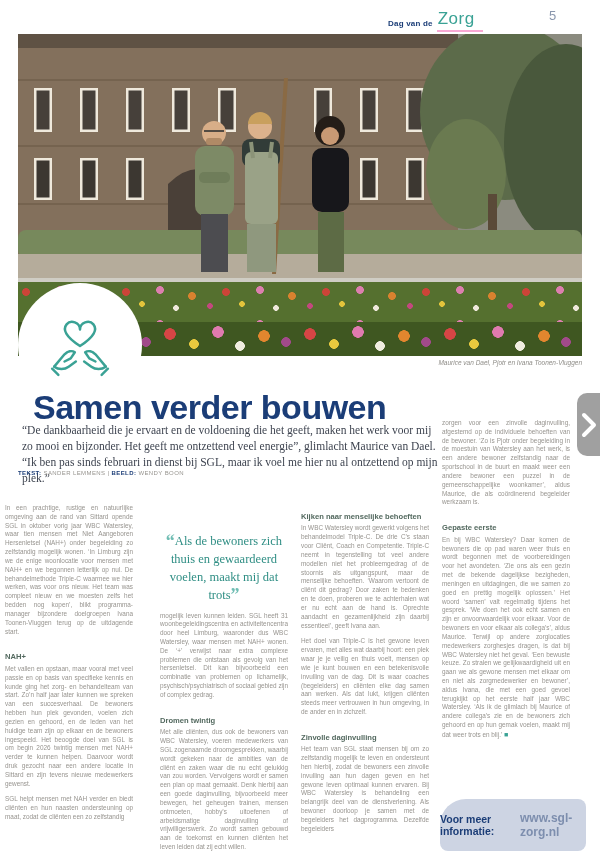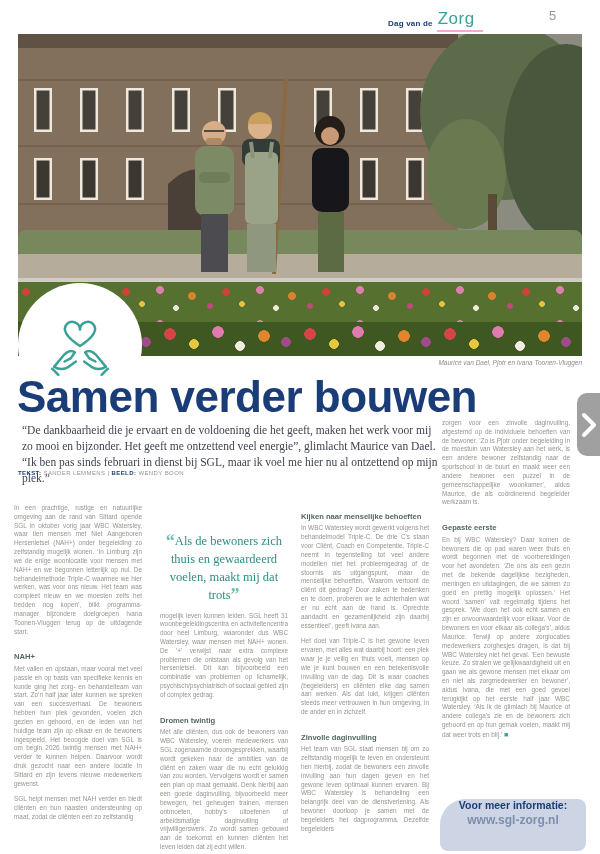--- a/index.html
+++ b/index.html
@@ -34,46 +34,46 @@
       radial-gradient(circle 5px at 82px 24px,#f0ede0 92%,transparent),
       radial-gradient(circle 6px at 106px 14px,#e2862e 92%,transparent),
       radial-gradient(circle 5px at 128px 20px,#a14a8a 92%,transparent);
     background-size:140px 34px;}
 
   .icon-circle{position:absolute;left:18px;top:283px;width:124px;height:124px;border-radius:50%;
                background:#ffffff;display:flex;align-items:center;justify-content:center;}
   .photo-caption{position:absolute;right:18px;top:359px;font-size:6.5px;font-style:italic;color:#8f8d88;}
 
   
-  .headline{position:absolute;left:17px;top:372px;margin:0;font-size:44px;font-weight:800;
+  .headline{position:absolute;left:17px;top:372px;margin:16px;font-size:34px;font-weight:800;
             color:#1b3d77;letter-spacing:-.5px;}
   .lede{position:absolute;left:18px;top:418px;width:420px;margin:4px;
         font-family:"Liberation Serif",serif;font-size:11.5px;line-height:1.4;color:#3e4450;}
   .byline{position:absolute;left:18px;top:470px;font-size:6px;letter-spacing:.4px;color:#97948f;}
   .byline b{color:#1b3d77;}
 
   
   .col{position:absolute;width:128px;overflow:hidden;font-size:6.4px;line-height:1.38;
        color:#97948f;text-align:justify;}
   .col p{margin:0 0 7px 0;}
   .col h3{margin:16px 0 2px 0;font-size:7.6px;color:#53695f;font-weight:bold;text-align:left;}
-  #col1{left:14px;top:504px;height:346px;}
+  #col1{left:5px;top:504px;height:346px;}
   #col2{left:160px;top:532px;height:346px;}
   #col3{left:301px;top:496px;height:354px;}
   #col4{left:442px;top:419px;height:372px;}
 
   .pull-quote{margin:0 0 8px 0;text-align:center;font-family:"Liberation Serif",serif;
               font-size:12.5px;line-height:1.45;color:#2f8e84;}
   .pq-mark{font-size:18px;font-weight:bold;color:#6fbdb3;line-height:0;vertical-align:-2px;}
   .end-mark{color:#3aa295;font-size:7px;}
 
   
   .info-box{position:absolute;left:440px;top:799px;width:146px;height:52px;background:#cdd4e3;
-            border-radius:26px 8px 8px 8px;display:flex;flex-direction:column;
-            align-items:center;gap:2px;}
+            border-radius:26px 8px 8px 8px;display:flex;flex-direction:row;
+            align-items:center;justify-content:center;gap:2px;}
   .info-title{font-size:10.5px;font-weight:bold;color:#1b3d77;}
   .info-url{font-size:12px;font-weight:bold;color:#7d8eae;}
 
   
   .next-tab{position:absolute;right:0;top:393px;width:23px;height:63px;background:rgba(150,150,150,.9);
             border-radius:10px 0 0 10px;display:flex;align-items:center;justify-content:center;cursor:pointer;}
 </style>
 </head>
 <body>
 

